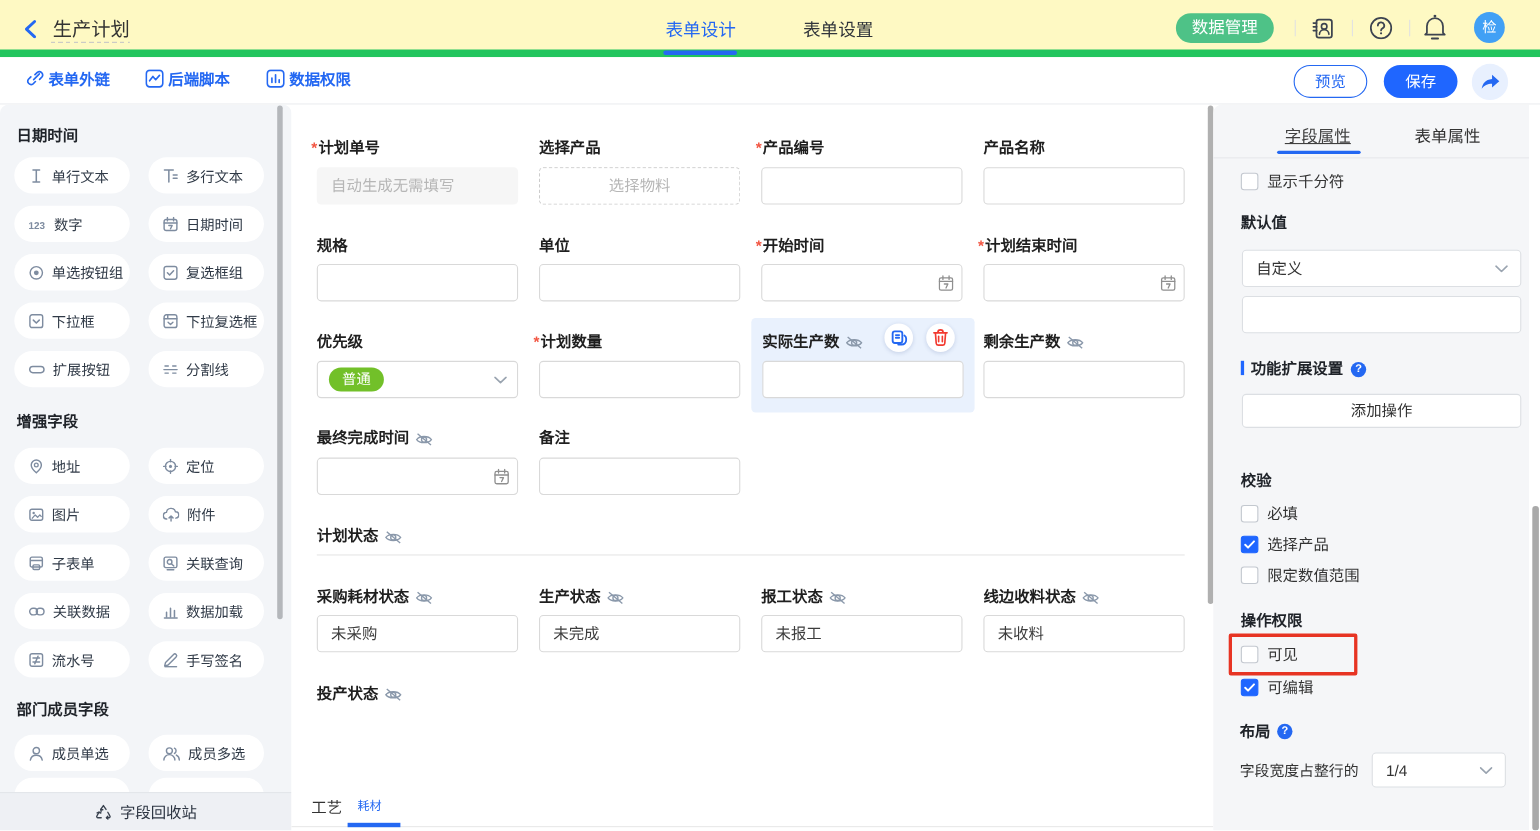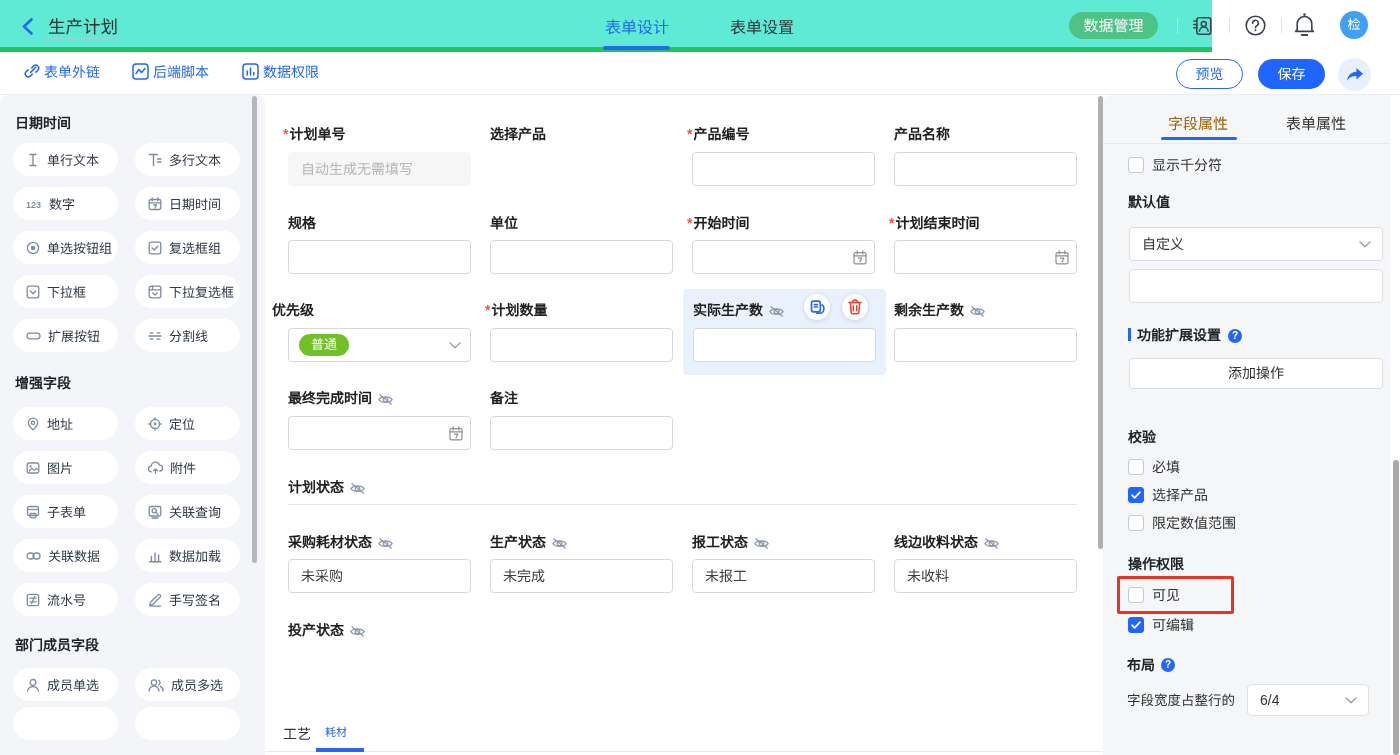--- a/index.html
+++ b/index.html
@@ -1,30 +1,30 @@
 <!DOCTYPE html>
 <html lang="zh-CN"><head>
 <meta charset="utf-8">
 <style>
   * { margin:0; padding:0; box-sizing:border-box; }
   html,body { width:1400px; height:755px; overflow:hidden; }
   body { font-family:"Liberation Sans",sans-serif; font-size:14px; color:#333; background:#fff; position:relative; }
   .abs { position:absolute; }
   
-  #topbar { position:absolute; left:0; top:0; width:1212px; height:52px; background:#5eead4; border-bottom:5px solid #22c55e; z-index:5; }
+  #topbar { position:absolute; left:0; top:0; width:1400px; height:52px; background:#fef9c3; border-bottom:7px solid #22c55e; z-index:5; }
   #title { position:absolute; left:48px; top:13px; font-size:17.5px; color:#333; }
   .ttab { position:absolute; top:14px; font-size:16px; color:#31353b; }
   .ttab.act { color:#2468f2; }
   #tund { position:absolute; left:603px; top:46px; width:67px; height:4px; background:#2468f2; border-radius:2px; }
   #btn-green { position:absolute; left:1069px; top:12px; width:89px; height:27px; border-radius:14px; background:#4ec287; color:#fff; font-size:15px; text-align:center; line-height:27px; }
   .tdiv { position:absolute; top:18px; width:1px; height:15px; background:#e2e2e2; }
   #avatar { position:absolute; left:1340px; top:11px; width:28px; height:28px; border-radius:50%; background:#41a0f5; color:#fff; font-size:13px; text-align:center; line-height:28px; }
   
   #toolbar { position:absolute; left:0; top:52px; width:1400px; height:43px; background:#fff; border-bottom:1px solid #ebedf0; z-index:5; }
-  .titem { position:absolute; top:9px; color:#2468f2; font-size:14px; display:flex; align-items:center; gap:4px; }
+  .titem { position:absolute; top:9px; color:#2468f2; font-size:14px; display:flex; align-items:center; gap:4px;font-weight:bold; }
   .btn { position:absolute; top:7px; width:67px; height:30px; border-radius:15px; font-size:14px; text-align:center; line-height:28px; }
   #btn-prev { left:1176px; border:1px solid #2468f2; color:#2468f2; background:#fff; }
   #btn-save { left:1258px; background:#1f66ff; color:#fff; line-height:30px; }
   #btn-share { position:absolute; left:1338px; top:6px; width:33px; height:33px; border-radius:50%; background:#e8f0fe; }
   
   #sidebar { position:absolute; left:0; top:95px; width:265px; height:660px; background:#f3f5f8; border-radius:8px 8px 0 0; overflow:hidden; }
   #canvas { position:absolute; left:265px; top:95px; width:838px; height:660px; background:#fff; }
   #panel { position:absolute; left:1103px; top:95px; width:287px; height:660px; background:#f5f6f8; border-radius:8px 0 0 0; }
   
   .shead { position:absolute; left:15px; font-size:14px; font-weight:bold; color:#1f2329; }
@@ -33,21 +33,21 @@
   #recycle { position:absolute; left:0; bottom:0; width:265px; height:35px; background:#eef0f4; border-top:1px solid #e3e6ea; display:flex; align-items:center; justify-content:center; gap:7px; font-size:14px; color:#2d3542; }
   
   .flabel { position:absolute; font-size:14px; font-weight:bold; color:#1f1f1f; white-space:nowrap; }
   .flabel .req { color:#f25643; font-weight:bold; margin-right:1px; }
   .inp { position:absolute; width:183px; height:34px; background:#fff; border:1px solid #d9d9d9; border-radius:4px; font-size:14px; line-height:32px; padding-left:12px; color:#3d3d3d; }
   .inp.dis { background:#f6f6f6; border-color:#f6f6f6; color:#b6b6b6; }
   .inp.dash { border:1px dashed #cccccc; text-align:center; padding-left:0; color:#b6b6b6; }
   .eyeoff { display:inline-block; vertical-align:-3px; margin-left:5px; }
   
   .ptab { position:absolute; top:112px; font-size:15px; color:#333; }
-  .ptab.act { color:#a16207; }
+  .ptab.act { color:#404040;text-decoration:underline; }
   .pchk { position:absolute; left:1128px; width:16px; height:16px; border:1px solid #c3c8cf; border-radius:3px; background:#fff; }
   .pchk.on { background:#1f66ff; border-color:#1f66ff; }
   .plab { position:absolute; left:1152px; font-size:14px; color:#333; }
   .pbold { position:absolute; left:1128px; font-size:14px; font-weight:bold; color:#1f2329; }
   .psel { position:absolute; left:1129px; width:254px; height:34px; background:#fff; border:1px solid #dcdfe3; border-radius:4px; font-size:14px; color:#333; line-height:32px; padding-left:12px; }
   .qmark { position:absolute; width:14px; height:14px; border-radius:50%; background:#2468f2; color:#fff; font-size:10px; font-weight:bold; text-align:center; line-height:14px; }
 </style>
 </head>
 <body>
 
@@ -245,28 +245,42 @@
       </svg>成员单选</div>
   <div class="pill" style="left:135px;top:573px"><svg width="16" height="14" viewBox="0 0 16 14">
         <g fill="none" stroke="#7e8ca0" stroke-width="1.3">
           <circle cx="6" cy="4.6" r="2.7"></circle>
           <path d="M1 13 a5 5 0 0 1 10 0" stroke-linecap="round"></path>
           <path d="M10.6 2.2 a2.7 2.7 0 0 1 0 4.8 M12.3 8.4 a5 5 0 0 1 2.7 4.6" stroke-linecap="round"></path>
         </g>
       </svg>成员多选</div>
   <div class="pill" style="left:13px;top:612px"></div>
   <div class="pill" style="left:135px;top:612px"></div>
+  <div id="recycle">
+    <svg width="16" height="15" viewBox="0 0 16 15">
+        <g fill="none" stroke="#39424f" stroke-width="1.25" stroke-linejoin="round" stroke-linecap="round">
+          <path d="M5.6 4.9 L8 1.3 L10.4 4.9"></path>
+          <path d="M5.6 4.9 l1.9 0.2 M5.6 4.9 l0.3 1.8"></path>
+          <path d="M12 7.4 L13.9 10.7 a1.1 1.1 0 0 1 -1 1.7 H10.8"></path>
+          <path d="M10.8 12.4 l1.2-1.3 M10.8 12.4 l1.3 1.2"></path>
+          <path d="M4 7.4 L2.1 10.7 a1.1 1.1 0 0 0 1 1.7 H6"></path>
+          <path d="M4 7.4 l1.7 0.7 M4 7.4 l-1.7 0.6"></path>
+        </g>
+      </svg>
+    <span>字段回收站</span>
+  </div>
   <div style="position:absolute;left:252px;top:1px;width:5px;height:467px;border-radius:3px;background:#b4b7bb"></div>
 </div>
 
 <div id="canvas">
 
   <div class="flabel" style="left:18px;top:28px"><span class="req">*</span>计划单号</div>
   <div class="inp dis" style="left:23px;top:57px">自动生成无需填写</div>
   <div class="flabel" style="left:225px;top:28px">选择产品</div>
+  <div class="inp dash" style="left:225px;top:57px">选择物料</div>
   <div class="flabel" style="left:422px;top:28px"><span class="req">*</span>产品编号</div>
   <div class="inp" style="left:427px;top:57px"></div>
   <div class="flabel" style="left:629px;top:28px">产品名称</div>
   <div class="inp" style="left:629px;top:57px"></div>
 
   <div class="flabel" style="left:23px;top:117px">规格</div>
   <div class="inp" style="left:23px;top:145px"></div>
   <div class="flabel" style="left:225px;top:117px">单位</div>
   <div class="inp" style="left:225px;top:145px"></div>
   <div class="flabel" style="left:422px;top:117px"><span class="req">*</span>开始时间</div>
@@ -281,21 +295,21 @@
   <div class="flabel" style="left:624px;top:117px"><span class="req">*</span>计划结束时间</div>
   <div class="inp" style="left:629px;top:145px"></div>
   <svg class="abs cal" style="left:790px;top:155px" width="14" height="15" viewBox="0 0 14 15">
       <g fill="none" stroke="#8f8f8f" stroke-width="1.2">
         <rect x="1" y="2.6" width="12" height="11.2" rx="1.6"></rect>
         <path d="M4.2 0.8 v3.2 M9.8 0.8 v3.2 M1 5.8 h12" stroke-linecap="round"></path>
         <path d="M5.5 8.2 h3.2 l-1.7 3.6" stroke-linecap="round" stroke-linejoin="round"></path>
       </g>
     </svg>
 
-  <div class="flabel" style="left:7px;top:204px">优先级</div>
+  <div class="flabel" style="left:23px;top:204px">优先级</div>
   <div class="inp" style="left:23px;top:233px"></div>
   <div style="position:absolute;left:34px;top:239px;width:50px;height:22px;border-radius:11px;background:#72c029;color:#fff;font-size:13px;text-align:center;line-height:22px">普通</div>
   <svg class="abs" style="left:184px;top:247px" width="12" height="7" viewBox="0 0 12 7">
       <path d="M1 1 L6 5.8 L11 1" fill="none" stroke="#9aa4b0" stroke-width="1.5" stroke-linecap="round" stroke-linejoin="round"></path>
     </svg>
   <div class="flabel" style="left:220px;top:204px"><span class="req">*</span>计划数量</div>
   <div class="inp" style="left:225px;top:233px"></div>
 
   <div style="position:absolute;left:418px;top:194px;width:203px;height:86px;background:#e9f1fd;border-radius:4px"></div>
   <div class="flabel" style="left:428px;top:204px">实际生产数<span class="eyeoff"><svg width="17" height="13" viewBox="0 0 17 13">
@@ -444,19 +458,19 @@
 <div class="pchk" style="top:587px"></div>
 <div class="plab" style="top:584px">可见</div>
 <div class="pchk on" style="top:617px"><svg width="14" height="14" viewBox="0 0 14 14" style="margin:0 0 3px 0">
       <path d="M3 7.2 l2.6 2.6 L11 4.2" fill="none" stroke="#fff" stroke-width="1.8" stroke-linecap="round" stroke-linejoin="round"></path>
     </svg></div>
 <div class="plab" style="top:614px">可编辑</div>
 
 <div class="pbold" style="left:1127px;top:654px">布局</div>
 <div class="qmark" style="left:1161px;top:658px">?</div>
 <div style="position:absolute;left:1127px;top:689px;font-size:13.5px;color:#333">字段宽度占整行的</div>
-<div class="psel" style="left:1247px;top:684px;width:122px;height:32px;line-height:30px">6/4</div>
+<div class="psel" style="left:1247px;top:684px;width:122px;height:32px;line-height:30px">1/4</div>
 <svg class="abs" style="left:1345px;top:697px" width="12" height="7" viewBox="0 0 12 7">
     <path d="M1 1 L6 5.8 L11 1" fill="none" stroke="#9aa4b0" stroke-width="1.5" stroke-linecap="round" stroke-linejoin="round"></path>
   </svg>
 
 <div style="position:absolute;left:1390px;top:95px;width:10px;height:660px;background:#fff"></div>
 <div style="position:absolute;left:1393px;top:460px;width:6px;height:295px;border-radius:3px;background:#a9a9a9"></div>
 
 </body></html>

